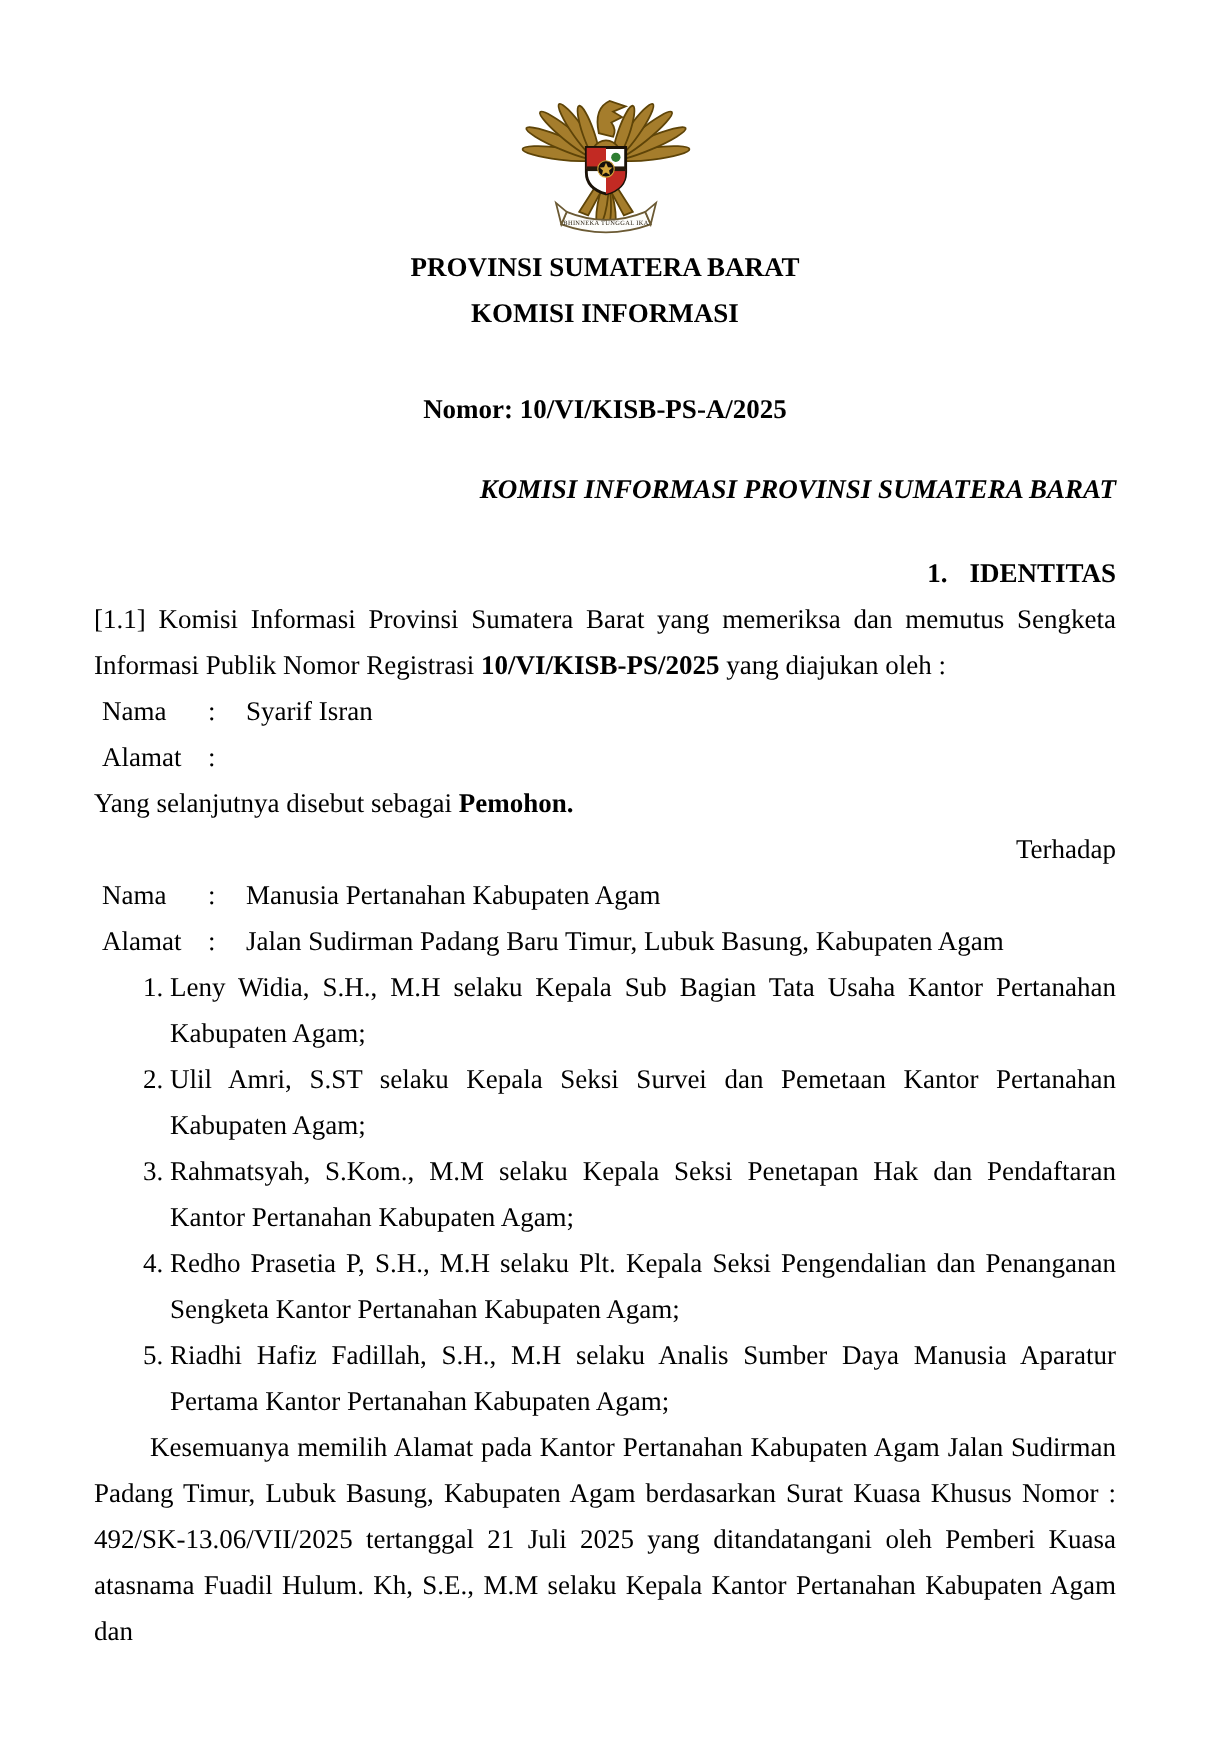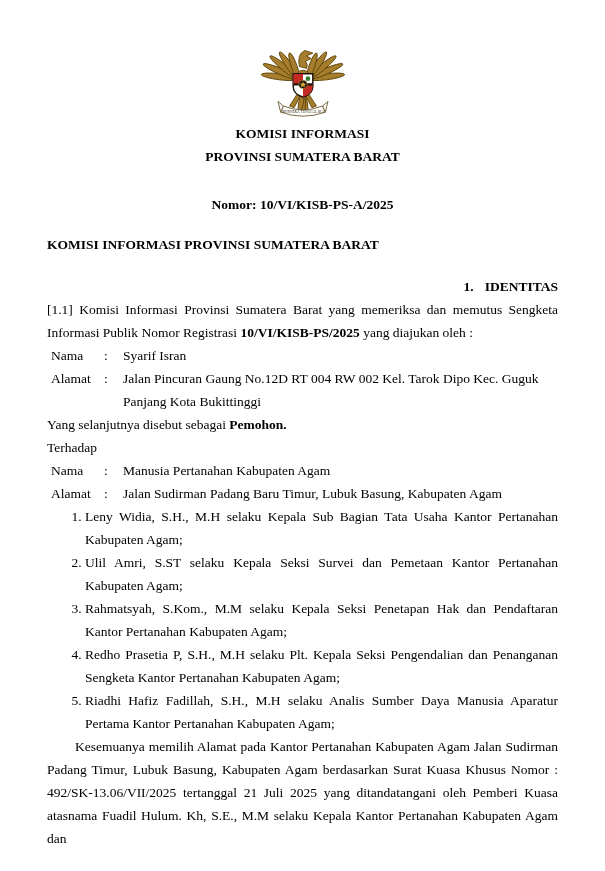--- a/index.html
+++ b/index.html
@@ -7,28 +7,28 @@
   body {
     width: 605px; height: 871px;
     background: #ffffff;
     color: #000;
     font-family: "Liberation Serif", "DejaVu Serif", serif;
     font-size: 13.5px;
     line-height: 23px;
     overflow: hidden;
   }
   .page { padding: 38px 47px 0 47px; }
-  .center { text-align: left; }
+  .center { text-align: right; }
   .bold { font-weight: bold; }
   .emblem-wrap { text-align: center; height: 84px; }
   svg.garuda { width: 92px; height: 84px; }
   .org-name div { text-align: center; font-weight: bold; }
   .title-block { margin-top: 25px; }
   .title-block div { text-align: center; font-weight: bold; }
-  .issuing-body { margin-top: 17px; text-align: left; font-weight: bold; }
+  .issuing-body { margin-top: 17px; text-align: right; font-weight: bold; font-style: italic; }
   .section-heading { margin-top: 19px; text-align: right; font-weight: bold; }
   .section-heading .num { margin-right: 11px; }
   p { margin: 0; }
   .just { text-align: justify; }
   .kv { display: flex; padding-left: 4px; margin-right: -12px; }
   .kv .kl { flex: 0 0 53px; }
   .kv .kc { flex: 0 0 19px; }
   .kv .kvv { flex: 1; }
   ol.kuasa { margin: 0; padding-left: 38px; }
   ol.kuasa li { text-align: justify; }
@@ -87,22 +87,22 @@
       <path d="M50 48.6 L51.1 51 L53.6 51.2 L51.7 52.9 L52.3 55.4 L50 54 L47.7 55.4 L48.3 52.9 L46.4 51.2 L48.9 51 Z" fill="#d4a63a"></path>
 
       <path d="M28 76 Q50 85 72 76 L75 83 Q50 92 25 83 Z" fill="#fdfdfb" stroke="#6b5a34" stroke-width="1"></path>
       <path d="M28 76 L22 71 L25 83 Z" fill="#fdfdfb" stroke="#6b5a34" stroke-width="1"></path>
       <path d="M72 76 L78 71 L75 83 Z" fill="#fdfdfb" stroke="#6b5a34" stroke-width="1"></path>
       <text x="50" y="83.4" text-anchor="middle" font-size="3.6" letter-spacing="0.2" fill="#2c2313">BHINNEKA TUNGGAL IKA</text>
     </svg>
   </div>
 
   <div class="org-name">
+    <div>PROVINSI SUMATERA BARAT</div>
     <div>KOMISI INFORMASI</div>
-    <div>PROVINSI SUMATERA BARAT</div>
   </div>
 
   <div class="title-block">
     <div>Nomor: 10/VI/KISB-PS-A/2025</div>
   </div>
 
   <div class="issuing-body">KOMISI INFORMASI PROVINSI SUMATERA BARAT</div>
 
   <div class="section-heading">
     <span class="num">1.</span><span>IDENTITAS</span>
@@ -112,21 +112,20 @@
 
   <div class="kv">
     <span class="kl">Nama</span>
     <span class="kc">:</span>
     <span class="kvv">Syarif Isran</span>
   </div>
 
   <div class="kv">
     <span class="kl">Alamat</span>
     <span class="kc">:</span>
-    <span class="kvv">Jalan Pincuran Gaung No.12D RT 004 RW 002 Kel. Tarok Dipo Kec. Guguk Panjang Kota Bukittinggi</span>
   </div>
 
   <p><span>Yang selanjutnya disebut sebagai </span><span class="bold">Pemohon.</span></p>
 
   <div class="center">Terhadap</div>
 
   <div class="kv">
     <span class="kl">Nama</span>
     <span class="kc">:</span>
     <span class="kvv">Manusia Pertanahan Kabupaten Agam</span>

